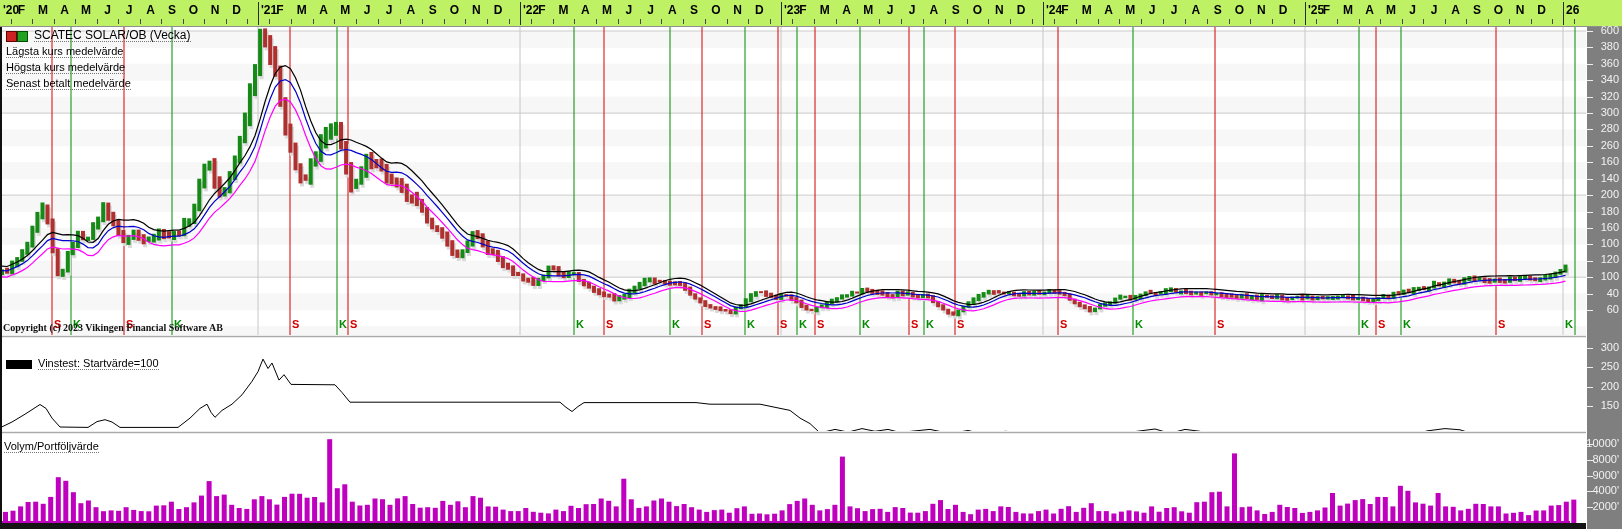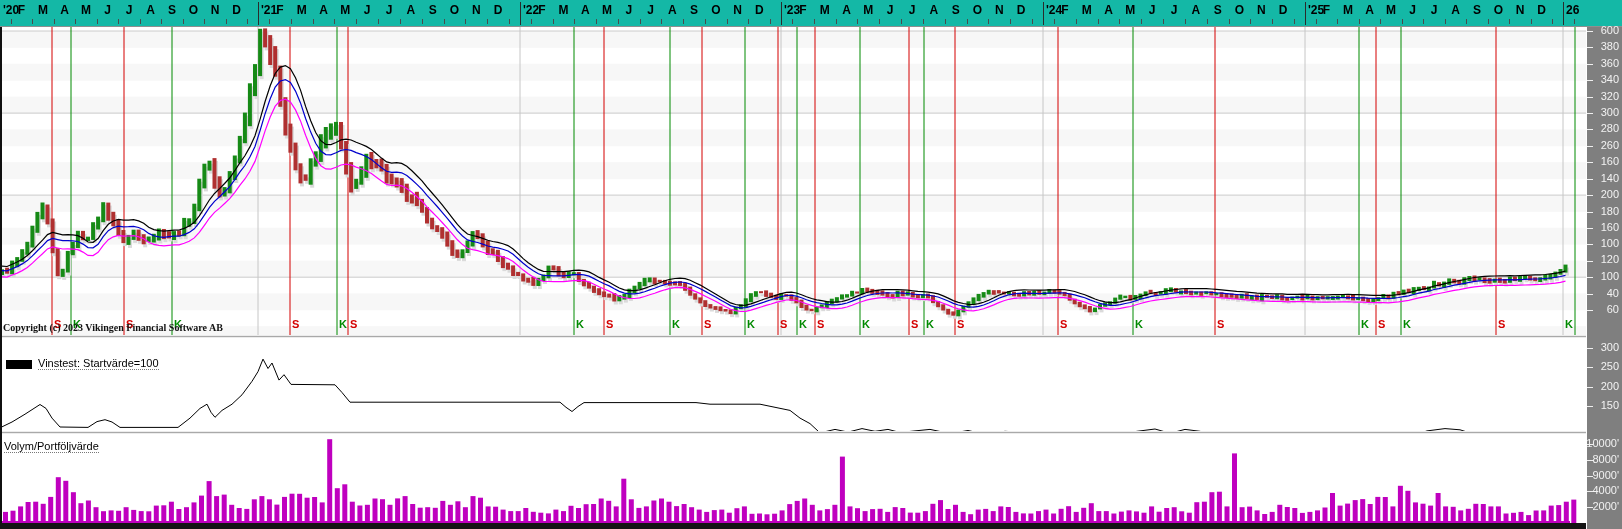--- a/index.html
+++ b/index.html
@@ -1,21 +1,21 @@
 <!DOCTYPE html>
 <html><head>
 <meta charset="utf-8">
 <style>
   html,body{margin:0;padding:0;background:#ffffff;}
   #app{position:relative;width:1622px;height:529px;overflow:hidden;
        font-family:"Liberation Sans",sans-serif;background:#ffffff;}
 
   
   #axis-top{position:absolute;left:0;top:0;width:1622px;height:27px;
-    background:#14b8a6;border-bottom:1px solid #8f8f8f;box-sizing:border-box;}
+    background:#bef264;border-bottom:1px solid #8f8f8f;box-sizing:border-box;}
   .yr-line{position:absolute;top:2px;width:1px;height:23px;background:#2b2b2b;}
   .yr-label{position:absolute;top:3px;font-size:12px;font-weight:bold;color:#000;white-space:nowrap;}
   .mo-label{position:absolute;top:3px;font-size:12px;font-weight:bold;color:#000;transform:translateX(-50%);}
   .mo-tick{position:absolute;top:19px;width:1px;height:5px;background:#4a4a4a;}
 
   
   .panel{position:absolute;left:0;background:#ffffff;}
   #price-panel{top:27px;width:1586px;height:308px;
      background-image:linear-gradient(180deg, rgba(0,0,0,0.030) 0px 16.4px, rgba(0,0,0,0) 16.4px 32.8px);
      background-size:100% 32.8px;background-position:0 4px;}
@@ -903,20 +903,30 @@
           <rect x="1553.4" y="244.6" width="4" height="6.2" fill="#168a16"></rect>
           <rect x="1558.5" y="242.0" width="4" height="5.7" fill="#168a16"></rect>
           <rect x="1563.5" y="237.6" width="4" height="8.0" fill="#168a16"></rect>
         </g>
         <g>
           <path d="M2.0,239.2 L7.1,239.5 L12.1,237.2 L17.2,235.0 L22.2,232.2 L27.3,228.6 L32.4,223.8 L37.4,218.4 L42.5,213.2 L47.5,207.6 L52.6,205.4 L57.7,206.6 L62.7,207.8 L67.8,207.7 L72.8,207.9 L77.9,208.6 L83.0,211.3 L88.0,215.0 L93.1,215.3 L98.1,211.5 L103.2,203.6 L108.3,197.3 L113.3,194.0 L118.4,192.4 L123.4,193.2 L128.5,193.1 L133.6,192.6 L138.6,193.9 L143.7,196.3 L148.7,200.2 L153.8,202.6 L158.9,203.7 L163.9,204.2 L169.0,203.6 L174.0,203.1 L179.1,203.0 L184.2,201.4 L189.2,199.1 L194.3,195.3 L199.3,188.9 L204.4,181.0 L209.5,172.8 L214.5,166.5 L219.6,161.6 L224.6,156.5 L229.7,151.0 L234.8,143.7 L239.8,135.9 L244.9,128.8 L249.9,119.9 L255.0,108.8 L260.1,92.1 L265.1,74.5 L270.2,58.7 L275.2,46.5 L280.3,40.1 L285.4,38.6 L290.4,41.7 L295.5,50.7 L300.5,63.1 L305.6,79.4 L310.7,93.7 L315.7,105.5 L320.8,113.7 L325.8,117.4 L330.9,117.6 L336.0,115.5 L341.0,112.9 L346.1,112.1 L351.1,113.0 L356.2,115.3 L361.3,117.2 L366.3,119.4 L371.4,122.6 L376.4,126.8 L381.5,131.1 L386.6,134.9 L391.6,136.1 L396.7,135.7 L401.7,136.4 L406.8,139.3 L411.9,143.8 L416.9,148.7 L422.0,153.8 L427.0,160.2 L432.1,166.0 L437.2,171.8 L442.2,177.9 L447.3,184.3 L452.3,190.8 L457.4,197.4 L462.5,202.8 L467.5,207.0 L472.6,208.5 L477.6,209.7 L482.7,211.4 L487.8,213.3 L492.8,214.5 L497.9,215.3 L502.9,216.7 L508.0,218.6 L513.1,222.0 L518.1,226.6 L523.2,231.6 L528.2,235.7 L533.3,239.3 L538.4,242.4 L543.4,244.3 L548.5,244.5 L553.5,244.7 L558.6,244.6 L563.7,244.7 L568.7,244.1 L573.8,243.4 L578.8,243.2 L583.9,243.6 L589.0,244.9 L594.0,247.5 L599.1,250.4 L604.1,252.9 L609.2,255.3 L614.3,258.2 L619.3,261.0 L624.4,262.8 L629.4,263.7 L634.5,263.7 L639.6,262.9 L644.6,261.4 L649.7,259.5 L654.7,257.8 L659.8,255.7 L664.9,253.8 L669.9,252.3 L675.0,251.5 L680.0,251.2 L685.1,251.6 L690.2,253.3 L695.2,255.7 L700.3,258.1 L705.3,261.0 L710.4,264.0 L715.5,266.9 L720.5,269.9 L725.6,273.0 L730.6,275.9 L735.7,277.5 L740.8,278.4 L745.8,278.1 L750.9,276.8 L755.9,275.1 L761.0,273.3 L766.1,271.5 L771.1,269.8 L776.2,268.1 L781.2,266.6 L786.3,265.3 L791.4,265.2 L796.4,266.0 L801.5,267.7 L806.5,269.7 L811.6,271.5 L816.7,272.8 L821.7,273.7 L826.8,274.6 L831.8,275.1 L836.9,275.1 L842.0,274.5 L847.0,273.2 L852.1,271.2 L857.1,269.1 L862.2,267.1 L867.3,265.3 L872.3,264.1 L877.4,263.3 L882.4,262.7 L887.5,262.6 L892.6,262.6 L897.6,262.6 L902.7,262.9 L907.7,263.2 L912.8,263.8 L917.9,264.3 L922.9,264.6 L928.0,265.1 L933.0,265.8 L938.1,266.9 L943.2,268.9 L948.2,271.1 L953.3,273.6 L958.3,275.3 L963.4,276.5 L968.5,277.3 L973.5,277.5 L978.6,276.7 L983.6,275.3 L988.7,273.2 L993.8,270.8 L998.8,268.2 L1003.9,266.3 L1008.9,264.6 L1014.0,263.6 L1019.1,263.1 L1024.1,262.9 L1029.2,263.0 L1034.2,263.1 L1039.3,263.2 L1044.4,263.1 L1049.4,262.9 L1054.5,262.8 L1059.5,262.6 L1064.6,262.7 L1069.7,263.5 L1074.7,264.5 L1079.8,266.2 L1084.8,267.8 L1089.9,269.9 L1095.0,272.0 L1100.0,273.7 L1105.1,274.9 L1110.1,275.7 L1115.2,275.6 L1120.3,274.8 L1125.3,273.7 L1130.4,272.7 L1135.4,271.0 L1140.5,269.3 L1145.6,267.8 L1150.6,266.5 L1155.7,265.5 L1160.7,264.8 L1165.8,264.0 L1170.9,263.2 L1175.9,262.5 L1181.0,261.8 L1186.0,261.5 L1191.1,261.7 L1196.2,261.7 L1201.2,261.6 L1206.3,261.6 L1211.3,262.0 L1216.4,262.4 L1221.5,262.8 L1226.5,263.3 L1231.6,263.8 L1236.6,264.3 L1241.7,264.6 L1246.8,265.1 L1251.8,265.6 L1256.9,266.2 L1261.9,266.4 L1267.0,266.6 L1272.1,266.8 L1277.1,266.8 L1282.2,266.9 L1287.2,267.3 L1292.3,267.3 L1297.4,267.3 L1302.4,267.2 L1307.5,267.3 L1312.5,267.5 L1317.6,267.6 L1322.7,267.9 L1327.7,267.8 L1332.8,267.7 L1337.8,267.6 L1342.9,267.5 L1348.0,267.4 L1353.0,267.6 L1358.1,267.7 L1363.1,267.9 L1368.2,268.1 L1373.3,268.3 L1378.3,268.4 L1383.4,268.3 L1388.4,268.5 L1393.5,268.1 L1398.6,267.5 L1403.6,266.6 L1408.7,265.7 L1413.7,264.3 L1418.8,262.9 L1423.9,261.8 L1428.9,260.8 L1434.0,259.0 L1439.0,258.1 L1444.1,256.9 L1449.2,255.7 L1454.2,254.5 L1459.3,253.7 L1464.3,252.6 L1469.4,251.5 L1474.5,250.5 L1479.5,249.9 L1484.6,249.4 L1489.6,249.1 L1494.7,249.0 L1499.8,248.9 L1504.8,248.8 L1509.9,248.7 L1514.9,248.8 L1520.0,248.6 L1525.1,248.4 L1530.1,248.2 L1535.2,247.9 L1540.2,247.8 L1545.3,247.5 L1550.4,246.9 L1555.4,246.3 L1560.5,245.4 L1565.5,244.1" fill="none" stroke="#000000" stroke-width="1.2"></path>
           <path d="M2.0,243.7 L7.1,243.9 L12.1,241.7 L17.2,239.6 L22.2,236.9 L27.3,233.6 L32.4,228.9 L37.4,223.8 L42.5,218.9 L47.5,213.6 L52.6,211.4 L57.7,212.6 L62.7,213.7 L67.8,213.6 L72.8,213.8 L77.9,214.5 L83.0,217.1 L88.0,220.6 L93.1,220.8 L98.1,217.3 L103.2,209.7 L108.3,203.7 L113.3,200.6 L118.4,199.1 L123.4,199.8 L128.5,199.7 L133.6,199.3 L138.6,200.5 L143.7,202.8 L148.7,206.4 L153.8,208.8 L158.9,209.8 L163.9,210.3 L169.0,209.7 L174.0,209.2 L179.1,209.2 L184.2,207.6 L189.2,205.4 L194.3,201.8 L199.3,195.7 L204.4,188.2 L209.5,180.4 L214.5,174.4 L219.6,169.7 L224.6,164.8 L229.7,159.6 L234.8,152.7 L239.8,145.2 L244.9,138.5 L249.9,130.0 L255.0,119.5 L260.1,103.5 L265.1,86.7 L270.2,71.8 L275.2,60.1 L280.3,54.0 L285.4,52.6 L290.4,55.5 L295.5,64.1 L300.5,75.9 L305.6,91.5 L310.7,105.1 L315.7,116.3 L320.8,124.1 L325.8,127.6 L330.9,127.8 L336.0,125.8 L341.0,123.4 L346.1,122.5 L351.1,123.4 L356.2,125.6 L361.3,127.4 L366.3,129.5 L371.4,132.6 L376.4,136.6 L381.5,140.7 L386.6,144.3 L391.6,145.4 L396.7,145.1 L401.7,145.8 L406.8,148.5 L411.9,152.8 L416.9,157.4 L422.0,162.3 L427.0,168.4 L432.1,173.9 L437.2,179.5 L442.2,185.3 L447.3,191.3 L452.3,197.5 L457.4,203.8 L462.5,209.0 L467.5,212.9 L472.6,214.4 L477.6,215.5 L482.7,217.1 L487.8,219.0 L492.8,220.1 L497.9,220.8 L502.9,222.2 L508.0,224.0 L513.1,227.3 L518.1,231.7 L523.2,236.3 L528.2,240.3 L533.3,243.7 L538.4,246.7 L543.4,248.5 L548.5,248.7 L553.5,248.9 L558.6,248.8 L563.7,248.8 L568.7,248.3 L573.8,247.6 L578.8,247.4 L583.9,247.8 L589.0,249.1 L594.0,251.6 L599.1,254.3 L604.1,256.7 L609.2,258.9 L614.3,261.8 L619.3,264.4 L624.4,266.1 L629.4,266.9 L634.5,266.9 L639.6,266.2 L644.6,264.8 L649.7,262.9 L654.7,261.3 L659.8,259.3 L664.9,257.6 L669.9,256.1 L675.0,255.3 L680.0,255.0 L685.1,255.5 L690.2,257.1 L695.2,259.3 L700.3,261.7 L705.3,264.4 L710.4,267.2 L715.5,270.0 L720.5,272.9 L725.6,275.8 L730.6,278.6 L735.7,280.1 L740.8,280.9 L745.8,280.7 L750.9,279.4 L755.9,277.8 L761.0,276.1 L766.1,274.4 L771.1,272.8 L776.2,271.1 L781.2,269.7 L786.3,268.5 L791.4,268.4 L796.4,269.1 L801.5,270.7 L806.5,272.7 L811.6,274.4 L816.7,275.6 L821.7,276.5 L826.8,277.3 L831.8,277.8 L836.9,277.8 L842.0,277.2 L847.0,276.0 L852.1,274.1 L857.1,272.1 L862.2,270.2 L867.3,268.5 L872.3,267.3 L877.4,266.5 L882.4,266.0 L887.5,265.9 L892.6,266.0 L897.6,265.9 L902.7,266.2 L907.7,266.5 L912.8,267.1 L917.9,267.5 L922.9,267.9 L928.0,268.2 L933.0,269.0 L938.1,270.0 L943.2,272.0 L948.2,274.0 L953.3,276.4 L958.3,278.0 L963.4,279.2 L968.5,280.0 L973.5,280.2 L978.6,279.3 L983.6,278.0 L988.7,276.0 L993.8,273.8 L998.8,271.3 L1003.9,269.4 L1008.9,267.8 L1014.0,266.8 L1019.1,266.4 L1024.1,266.2 L1029.2,266.3 L1034.2,266.3 L1039.3,266.5 L1044.4,266.4 L1049.4,266.2 L1054.5,266.1 L1059.5,265.9 L1064.6,266.0 L1069.7,266.8 L1074.7,267.8 L1079.8,269.3 L1084.8,270.8 L1089.9,272.9 L1095.0,274.8 L1100.0,276.4 L1105.1,277.6 L1110.1,278.4 L1115.2,278.3 L1120.3,277.6 L1125.3,276.5 L1130.4,275.5 L1135.4,273.9 L1140.5,272.3 L1145.6,270.8 L1150.6,269.6 L1155.7,268.6 L1160.7,268.0 L1165.8,267.3 L1170.9,266.5 L1175.9,265.8 L1181.0,265.2 L1186.0,264.9 L1191.1,265.0 L1196.2,265.0 L1201.2,265.0 L1206.3,265.0 L1211.3,265.3 L1216.4,265.8 L1221.5,266.1 L1226.5,266.6 L1231.6,267.1 L1236.6,267.5 L1241.7,267.8 L1246.8,268.3 L1251.8,268.7 L1256.9,269.3 L1261.9,269.6 L1267.0,269.7 L1272.1,269.9 L1277.1,269.9 L1282.2,270.0 L1287.2,270.4 L1292.3,270.4 L1297.4,270.4 L1302.4,270.3 L1307.5,270.4 L1312.5,270.6 L1317.6,270.7 L1322.7,271.0 L1327.7,270.9 L1332.8,270.7 L1337.8,270.7 L1342.9,270.6 L1348.0,270.5 L1353.0,270.7 L1358.1,270.8 L1363.1,270.9 L1368.2,271.2 L1373.3,271.3 L1378.3,271.4 L1383.4,271.3 L1388.4,271.5 L1393.5,271.2 L1398.6,270.5 L1403.6,269.7 L1408.7,268.9 L1413.7,267.5 L1418.8,266.2 L1423.9,265.2 L1428.9,264.2 L1434.0,262.5 L1439.0,261.6 L1444.1,260.5 L1449.2,259.3 L1454.2,258.2 L1459.3,257.4 L1464.3,256.4 L1469.4,255.3 L1474.5,254.4 L1479.5,253.8 L1484.6,253.3 L1489.6,253.1 L1494.7,252.9 L1499.8,252.8 L1504.8,252.8 L1509.9,252.7 L1514.9,252.8 L1520.0,252.6 L1525.1,252.4 L1530.1,252.2 L1535.2,252.0 L1540.2,251.9 L1545.3,251.5 L1550.4,251.0 L1555.4,250.4 L1560.5,249.5 L1565.5,248.3" fill="none" stroke="#0000cc" stroke-width="1.2"></path>
           <path d="M2.0,249.9 L7.1,250.1 L12.1,248.0 L17.2,246.1 L22.2,243.6 L27.3,240.5 L32.4,236.1 L37.4,231.4 L42.5,226.8 L47.5,221.9 L52.6,219.9 L57.7,221.0 L62.7,222.0 L67.8,221.9 L72.8,222.1 L77.9,222.7 L83.0,225.1 L88.0,228.4 L93.1,228.6 L98.1,225.3 L103.2,218.3 L108.3,212.7 L113.3,209.8 L118.4,208.4 L123.4,209.1 L128.5,209.0 L133.6,208.6 L138.6,209.7 L143.7,211.8 L148.7,215.3 L153.8,217.4 L158.9,218.4 L163.9,218.8 L169.0,218.3 L174.0,217.9 L179.1,217.8 L184.2,216.3 L189.2,214.3 L194.3,210.9 L199.3,205.3 L204.4,198.3 L209.5,191.0 L214.5,185.4 L219.6,181.1 L224.6,176.5 L229.7,171.7 L234.8,165.3 L239.8,158.3 L244.9,152.0 L249.9,144.2 L255.0,134.4 L260.1,119.5 L265.1,103.9 L270.2,90.0 L275.2,79.2 L280.3,73.5 L285.4,72.2 L290.4,74.9 L295.5,82.9 L300.5,93.9 L305.6,108.3 L310.7,121.0 L315.7,131.4 L320.8,138.7 L325.8,141.9 L330.9,142.1 L336.0,140.3 L341.0,138.0 L346.1,137.2 L351.1,138.0 L356.2,140.1 L361.3,141.8 L366.3,143.7 L371.4,146.6 L376.4,150.3 L381.5,154.1 L386.6,157.4 L391.6,158.5 L396.7,158.2 L401.7,158.8 L406.8,161.4 L411.9,165.3 L416.9,169.7 L422.0,174.2 L427.0,179.8 L432.1,185.0 L437.2,190.2 L442.2,195.5 L447.3,201.2 L452.3,206.9 L457.4,212.8 L462.5,217.6 L467.5,221.3 L472.6,222.7 L477.6,223.7 L482.7,225.2 L487.8,226.9 L492.8,227.9 L497.9,228.6 L502.9,229.9 L508.0,231.6 L513.1,234.6 L518.1,238.7 L523.2,243.1 L528.2,246.7 L533.3,249.9 L538.4,252.7 L543.4,254.3 L548.5,254.5 L553.5,254.7 L558.6,254.6 L563.7,254.7 L568.7,254.1 L573.8,253.6 L578.8,253.3 L583.9,253.7 L589.0,254.9 L594.0,257.2 L599.1,259.7 L604.1,262.0 L609.2,264.1 L614.3,266.7 L619.3,269.1 L624.4,270.7 L629.4,271.5 L634.5,271.5 L639.6,270.9 L644.6,269.5 L649.7,267.8 L654.7,266.3 L659.8,264.4 L664.9,262.8 L669.9,261.4 L675.0,260.7 L680.0,260.4 L685.1,260.9 L690.2,262.4 L695.2,264.4 L700.3,266.6 L705.3,269.2 L710.4,271.8 L715.5,274.3 L720.5,277.0 L725.6,279.8 L730.6,282.3 L735.7,283.7 L740.8,284.5 L745.8,284.3 L750.9,283.1 L755.9,281.6 L761.0,280.0 L766.1,278.4 L771.1,277.0 L776.2,275.4 L781.2,274.1 L786.3,273.0 L791.4,272.9 L796.4,273.5 L801.5,275.0 L806.5,276.8 L811.6,278.4 L816.7,279.6 L821.7,280.4 L826.8,281.2 L831.8,281.7 L836.9,281.6 L842.0,281.1 L847.0,280.0 L852.1,278.2 L857.1,276.3 L862.2,274.5 L867.3,272.9 L872.3,271.9 L877.4,271.1 L882.4,270.6 L887.5,270.5 L892.6,270.6 L897.6,270.6 L902.7,270.8 L907.7,271.1 L912.8,271.7 L917.9,272.1 L922.9,272.4 L928.0,272.7 L933.0,273.4 L938.1,274.4 L943.2,276.2 L948.2,278.1 L953.3,280.3 L958.3,281.8 L963.4,282.9 L968.5,283.6 L973.5,283.8 L978.6,283.0 L983.6,281.8 L988.7,279.9 L993.8,277.9 L998.8,275.6 L1003.9,273.8 L1008.9,272.3 L1014.0,271.4 L1019.1,271.0 L1024.1,270.8 L1029.2,271.0 L1034.2,271.0 L1039.3,271.1 L1044.4,271.0 L1049.4,270.8 L1054.5,270.7 L1059.5,270.6 L1064.6,270.7 L1069.7,271.3 L1074.7,272.3 L1079.8,273.7 L1084.8,275.1 L1089.9,277.0 L1095.0,278.8 L1100.0,280.3 L1105.1,281.4 L1110.1,282.2 L1115.2,282.0 L1120.3,281.4 L1125.3,280.4 L1130.4,279.5 L1135.4,278.0 L1140.5,276.5 L1145.6,275.1 L1150.6,274.0 L1155.7,273.1 L1160.7,272.5 L1165.8,271.8 L1170.9,271.1 L1175.9,270.5 L1181.0,269.9 L1186.0,269.6 L1191.1,269.7 L1196.2,269.7 L1201.2,269.7 L1206.3,269.7 L1211.3,270.0 L1216.4,270.4 L1221.5,270.8 L1226.5,271.2 L1231.6,271.6 L1236.6,272.0 L1241.7,272.3 L1246.8,272.8 L1251.8,273.2 L1256.9,273.7 L1261.9,274.0 L1267.0,274.1 L1272.1,274.3 L1277.1,274.3 L1282.2,274.4 L1287.2,274.8 L1292.3,274.7 L1297.4,274.7 L1302.4,274.6 L1307.5,274.7 L1312.5,274.9 L1317.6,275.0 L1322.7,275.2 L1327.7,275.2 L1332.8,275.0 L1337.8,275.0 L1342.9,274.9 L1348.0,274.8 L1353.0,275.0 L1358.1,275.1 L1363.1,275.2 L1368.2,275.5 L1373.3,275.6 L1378.3,275.7 L1383.4,275.6 L1388.4,275.8 L1393.5,275.4 L1398.6,274.9 L1403.6,274.1 L1408.7,273.3 L1413.7,272.1 L1418.8,270.8 L1423.9,269.8 L1428.9,268.9 L1434.0,267.4 L1439.0,266.5 L1444.1,265.5 L1449.2,264.4 L1454.2,263.4 L1459.3,262.7 L1464.3,261.7 L1469.4,260.7 L1474.5,259.8 L1479.5,259.3 L1484.6,258.8 L1489.6,258.6 L1494.7,258.5 L1499.8,258.4 L1504.8,258.4 L1509.9,258.3 L1514.9,258.4 L1520.0,258.2 L1525.1,258.0 L1530.1,257.8 L1535.2,257.6 L1540.2,257.5 L1545.3,257.1 L1550.4,256.7 L1555.4,256.1 L1560.5,255.3 L1565.5,254.1" fill="none" stroke="#ff00ff" stroke-width="1.2"></path>
         </g>
       </svg>
+    <div id="legend">
+      <div class="title-row">
+        <span class="chip chip-red"></span>
+        <span class="chip chip-green"></span>
+        <span class="ltext title">SCATEC SOLAR/OB (Vecka)</span>
+      </div>
+      <div><span class="ltext">Lägsta kurs medelvärde</span></div>
+      <div><span class="ltext">Högsta kurs medelvärde</span></div>
+      <div><span class="ltext">Senast betalt medelvärde</span></div>
+    </div>
     <div id="copyright">Copyright (c) 2023 Vikingen Financial Software AB</div>
   </div>
 
   <div id="sep1" class="sep"></div>
 
   <div id="mid-panel" class="panel">
     <svg id="mid-svg" width="1586" height="93">
         <path d="M0,73.8 L12,68.0 L25,60.2 L40,50.5 L46,54.4 L52,64.1 L60,73.0 L88,73.4 L97,67.6 L105,65.7 L112,68.0 L120,73.4 L178,73.4 L190,64.1 L200,54.4 L207,50.2 L211,58.3 L215,63.3 L222,56.4 L232,50.2 L242,40.8 L252,27.3 L258,17.6 L263,5.1 L268,14.5 L272,9.0 L279,26.1 L284,20.7 L291,30.4 L335,30.8 L342,38.5 L350,48.2 L560,48.2 L566,53.3 L572,57.5 L578,52.5 L584,48.6 L696,48.6 L710,50.2 L760,50.2 L790,56.4 L800,64.1 L810,69.6 L820,78.9 L835,75.4 L848,78.1 L862,74.6 L875,77.3 L888,75.4 L900,78.5 L915,76.9 L930,75.4 L950,79.6 L968,76.5 L985,80.4 L1005,77.3 L1030,78.9 L1060,80.4 L1080,82.7 L1100,84.3 L1120,80.4 L1137,77.3 L1155,75.0 L1170,79.3 L1185,75.4 L1200,77.3 L1215,81.6 L1345,82.0 L1360,86.6 L1393,87.0 L1410,82.7 L1427,76.9 L1445,74.6 L1460,75.8 L1472,79.6 L1500,79.3 L1566,79.6" fill="none" stroke="#000000" stroke-width="1"></path>
       </svg>
     <div id="mid-legend">

